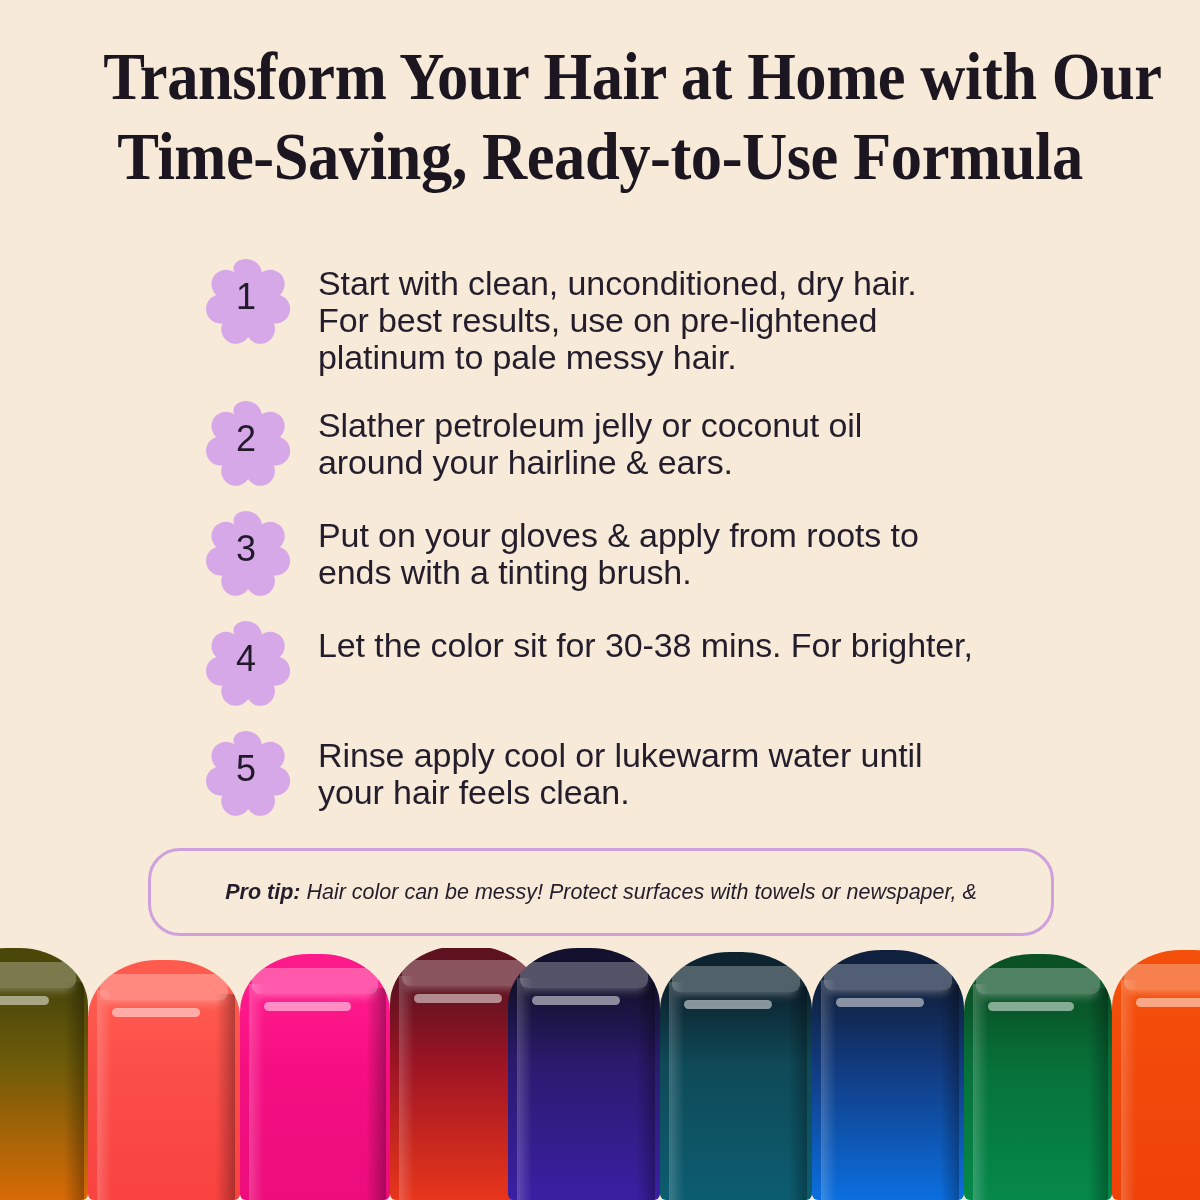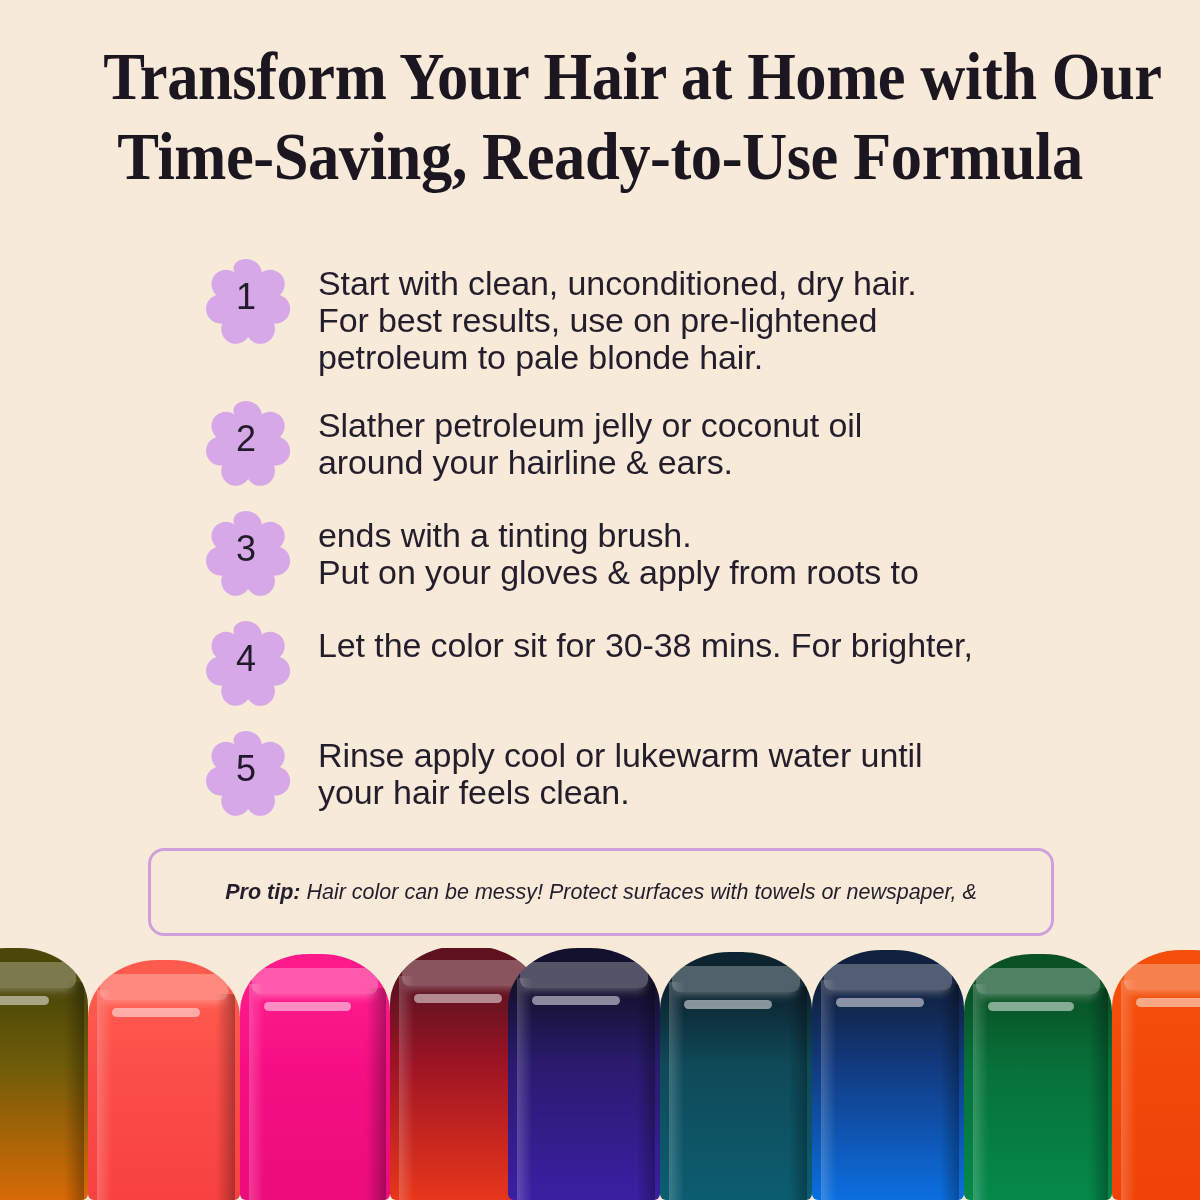--- a/index.html
+++ b/index.html
@@ -89,21 +89,21 @@
   .step-text .tline { display: block; white-space: nowrap; }
 
   
   .protip {
     position: absolute;
     left: 148px;
     top: 848px;
     width: 906px;
     height: 88px;
     border: 3px solid #cfa0dd;
-    border-radius: 16px;
+    border-radius: 32px;
     background: #f7ead8;
     display: flex;
     flex-direction: column;
     align-items: center;
     justify-content: center;
     padding: 0 26px;
   }
   .protip .pline {
     display: block;
     font-size: 21.5px;
@@ -184,21 +184,21 @@
       <div class="step">
         <div class="badge">
           <svg viewBox="0 0 92 92" xmlns="http://www.w3.org/2000/svg" aria-hidden="true">
             <path d="M46 7c8.2 0 14.9 5.8 15.9 13.3 6.1-4.4 14.7-3.3 19.6 2.8 4.9 6.1 4.1 14.8-1.6 20 7.2 2.3 11.5 9.6 9.9 17-1.6 7.4-8.5 12.3-15.9 11.5 2.8 7-.1 15.1-6.8 18.6-6.7 3.5-14.9 1.3-19-5.1-4.1 6.4-12.3 8.6-19 5.1-6.7-3.5-9.6-11.6-6.8-18.6-7.4.8-14.3-4.1-15.9-11.5-1.6-7.4 2.7-14.7 9.9-17-5.7-5.2-6.5-13.9-1.6-20 4.9-6.1 13.5-7.2 19.6-2.8C31.1 12.8 37.8 7 46 7z" fill="#d7a8e8"></path>
           </svg>
           <div class="num">1</div>
         </div>
         <div class="step-text">
           <span class="tline">Start with clean, unconditioned, dry hair.</span>
           <span class="tline">For best results, use on pre-lightened</span>
-          <span class="tline">petroleum to pale blonde hair.</span>
+          <span class="tline">platinum to pale messy hair.</span>
         </div>
       </div>
       <div class="step">
         <div class="badge">
           <svg viewBox="0 0 92 92" xmlns="http://www.w3.org/2000/svg" aria-hidden="true">
             <path d="M46 7c8.2 0 14.9 5.8 15.9 13.3 6.1-4.4 14.7-3.3 19.6 2.8 4.9 6.1 4.1 14.8-1.6 20 7.2 2.3 11.5 9.6 9.9 17-1.6 7.4-8.5 12.3-15.9 11.5 2.8 7-.1 15.1-6.8 18.6-6.7 3.5-14.9 1.3-19-5.1-4.1 6.4-12.3 8.6-19 5.1-6.7-3.5-9.6-11.6-6.8-18.6-7.4.8-14.3-4.1-15.9-11.5-1.6-7.4 2.7-14.7 9.9-17-5.7-5.2-6.5-13.9-1.6-20 4.9-6.1 13.5-7.2 19.6-2.8C31.1 12.8 37.8 7 46 7z" fill="#d7a8e8"></path>
           </svg>
           <div class="num">2</div>
         </div>
         <div class="step-text">
@@ -207,22 +207,22 @@
         </div>
       </div>
       <div class="step">
         <div class="badge">
           <svg viewBox="0 0 92 92" xmlns="http://www.w3.org/2000/svg" aria-hidden="true">
             <path d="M46 7c8.2 0 14.9 5.8 15.9 13.3 6.1-4.4 14.7-3.3 19.6 2.8 4.9 6.1 4.1 14.8-1.6 20 7.2 2.3 11.5 9.6 9.9 17-1.6 7.4-8.5 12.3-15.9 11.5 2.8 7-.1 15.1-6.8 18.6-6.7 3.5-14.9 1.3-19-5.1-4.1 6.4-12.3 8.6-19 5.1-6.7-3.5-9.6-11.6-6.8-18.6-7.4.8-14.3-4.1-15.9-11.5-1.6-7.4 2.7-14.7 9.9-17-5.7-5.2-6.5-13.9-1.6-20 4.9-6.1 13.5-7.2 19.6-2.8C31.1 12.8 37.8 7 46 7z" fill="#d7a8e8"></path>
           </svg>
           <div class="num">3</div>
         </div>
         <div class="step-text">
+          <span class="tline">Put on your gloves &amp; apply from roots to</span>
           <span class="tline">ends with a tinting brush.</span>
-          <span class="tline">Put on your gloves &amp; apply from roots to</span>
         </div>
       </div>
       <div class="step">
         <div class="badge">
           <svg viewBox="0 0 92 92" xmlns="http://www.w3.org/2000/svg" aria-hidden="true">
             <path d="M46 7c8.2 0 14.9 5.8 15.9 13.3 6.1-4.4 14.7-3.3 19.6 2.8 4.9 6.1 4.1 14.8-1.6 20 7.2 2.3 11.5 9.6 9.9 17-1.6 7.4-8.5 12.3-15.9 11.5 2.8 7-.1 15.1-6.8 18.6-6.7 3.5-14.9 1.3-19-5.1-4.1 6.4-12.3 8.6-19 5.1-6.7-3.5-9.6-11.6-6.8-18.6-7.4.8-14.3-4.1-15.9-11.5-1.6-7.4 2.7-14.7 9.9-17-5.7-5.2-6.5-13.9-1.6-20 4.9-6.1 13.5-7.2 19.6-2.8C31.1 12.8 37.8 7 46 7z" fill="#d7a8e8"></path>
           </svg>
           <div class="num">4</div>
         </div>
         <div class="step-text">

